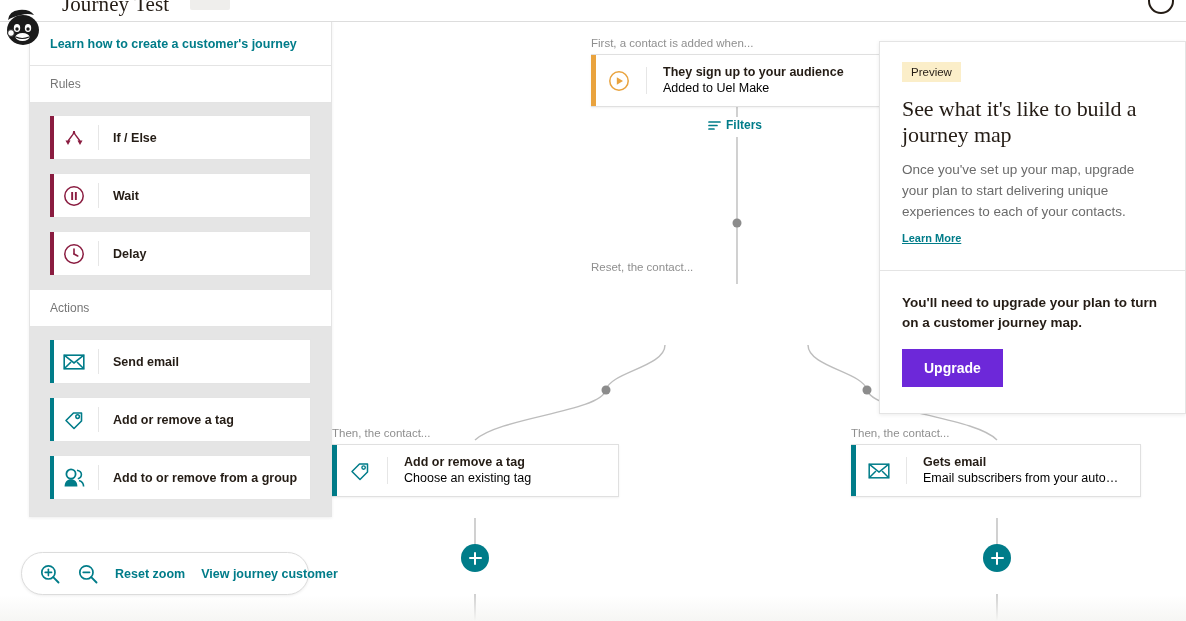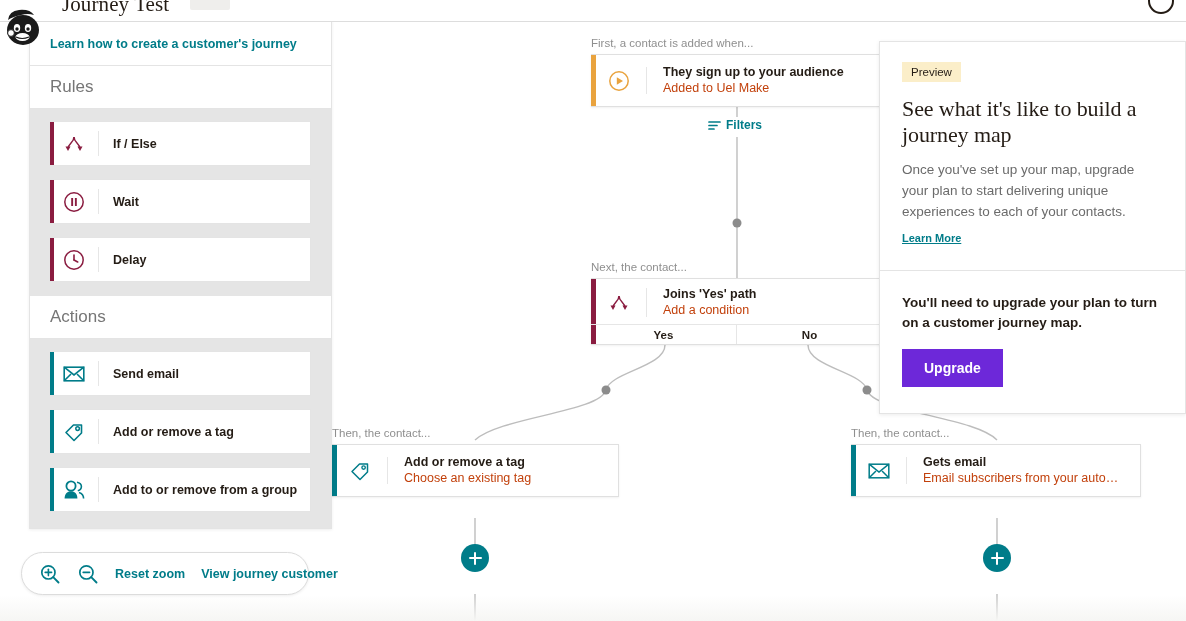--- a/index.html
+++ b/index.html
@@ -62,21 +62,21 @@
     align-items: center; justify-content: center;
     border-right: 1px solid #e6e6e6; align-self: stretch;
     margin: 12px 0; box-sizing: border-box;
   }
   .node-text { padding-left: 16px; overflow: hidden; }
   .node-title {
     font-size: 12.5px; font-weight: bold; color: #241c15;
     line-height: 16px; white-space: nowrap;
   }
   .node-sub {
-    font-size: 12.5px; color: #c2410c; line-height: 17px;
+    font-size: 12.5px; color: #000000; line-height: 17px;
     white-space: nowrap; overflow: hidden; text-overflow: ellipsis;
   }
   .node-caption {
     position: absolute; font-size: 11.5px; color: #8f8f8f; white-space: nowrap;
   }
 
   
   .branch-footer {
     position: absolute; left: 0; right: 0; bottom: 0; height: 20px;
     display: flex; border-top: 1px solid #e6e6e6;
@@ -112,21 +112,21 @@
     box-shadow: 0 1px 3px rgba(0,0,0,.07); z-index: 30;
   }
   .panel-learn {
     padding: 14px 20px 13px 20px; border-bottom: 1px solid #e4e4e4;
   }
   .panel-learn a {
     font-size: 12.5px; font-weight: bold; color: #007c89;
     text-decoration: none; cursor: pointer;
   }
   .panel-section-head {
-    padding: 11px 20px 11px 20px; font-size: 17px; color: #767676;
+    padding: 11px 20px 11px 20px; font-size: 12px; color: #767676;
     border-bottom: 1px solid #e4e4e4; background: #ffffff;
   }
   .panel-group { background: #e5e5e5; padding: 12px 20px 14px 20px; }
   .panel-group.last { padding-bottom: 16px; }
   .tool-card {
     position: relative; height: 45px; background: #ffffff;
     border: 1px solid #e4e4e4; border-left: 0;
     display: flex; align-items: center; margin-bottom: 13px; cursor: pointer;
   }
   .tool-card:last-child { margin-bottom: 0; }
@@ -261,44 +261,21 @@
       <svg width="13" height="11" viewBox="0 0 13 11">
         <g stroke="#007c89" stroke-width="1.7" stroke-linecap="round">
           <line x1="1" y1="2" x2="12" y2="2"></line>
           <line x1="1" y1="5.5" x2="9" y2="5.5"></line>
           <line x1="1" y1="9" x2="6" y2="9"></line>
         </g>
       </svg>
       <span>Filters</span>
     </div>
 
-    <div class="node-caption" style="left:591px; top:239px;">Next, the contact...</div>
-    <div class="node" style="left:591px; top:256px; width:292px; height:67px;">
-      <div class="accent" style="background:#8a1c40;"></div>
-      <div class="node-row" style="height:47px;">
-        <div class="node-icon" style="margin:9px 0;">
-          <svg width="22" height="20" viewBox="0 0 22 20">
-            <g stroke="#8a1c40" stroke-width="1.5" fill="none">
-              <path d="M11 3 C11 9, 5 9, 5 15"></path>
-              <path d="M11 3 C11 9, 17 9, 17 15"></path>
-            </g>
-            <path d="M2.5 12.5 L7.5 12.5 L5 17 Z" fill="#8a1c40"></path>
-            <path d="M14.5 12.5 L19.5 12.5 L17 17 Z" fill="#8a1c40"></path>
-          </svg>
-        </div>
-        <div class="node-text" style="width:218px;">
-          <div class="node-title">Joins 'Yes' path</div>
-          <div class="node-sub">Add a condition</div>
-        </div>
-      </div>
-      <div class="branch-footer">
-        <div class="branch-cell">Yes</div>
-        <div class="branch-cell">No</div>
-      </div>
-    </div>
+    <div class="node-caption" style="left:591px; top:239px;">Reset, the contact...</div>
 
     <div class="node-caption" style="left:332px; top:405px;">Then, the contact...</div>
     <div class="node" style="left:332px; top:422px; width:287px; height:53px;">
       <div class="accent" style="background:#007c89;"></div>
       <div class="node-row">
         <div class="node-icon">
           <svg width="22" height="22" viewBox="0 0 22 22">
             <path d="M3 11.5 L10.5 4 L18.5 4 L18.5 12 L11 19.5 Z" fill="none" stroke="#007c89" stroke-width="1.5" stroke-linejoin="round"></path>
             <circle cx="14.6" cy="7.6" r="1.7" fill="none" stroke="#007c89" stroke-width="1.4"></circle>
           </svg>

